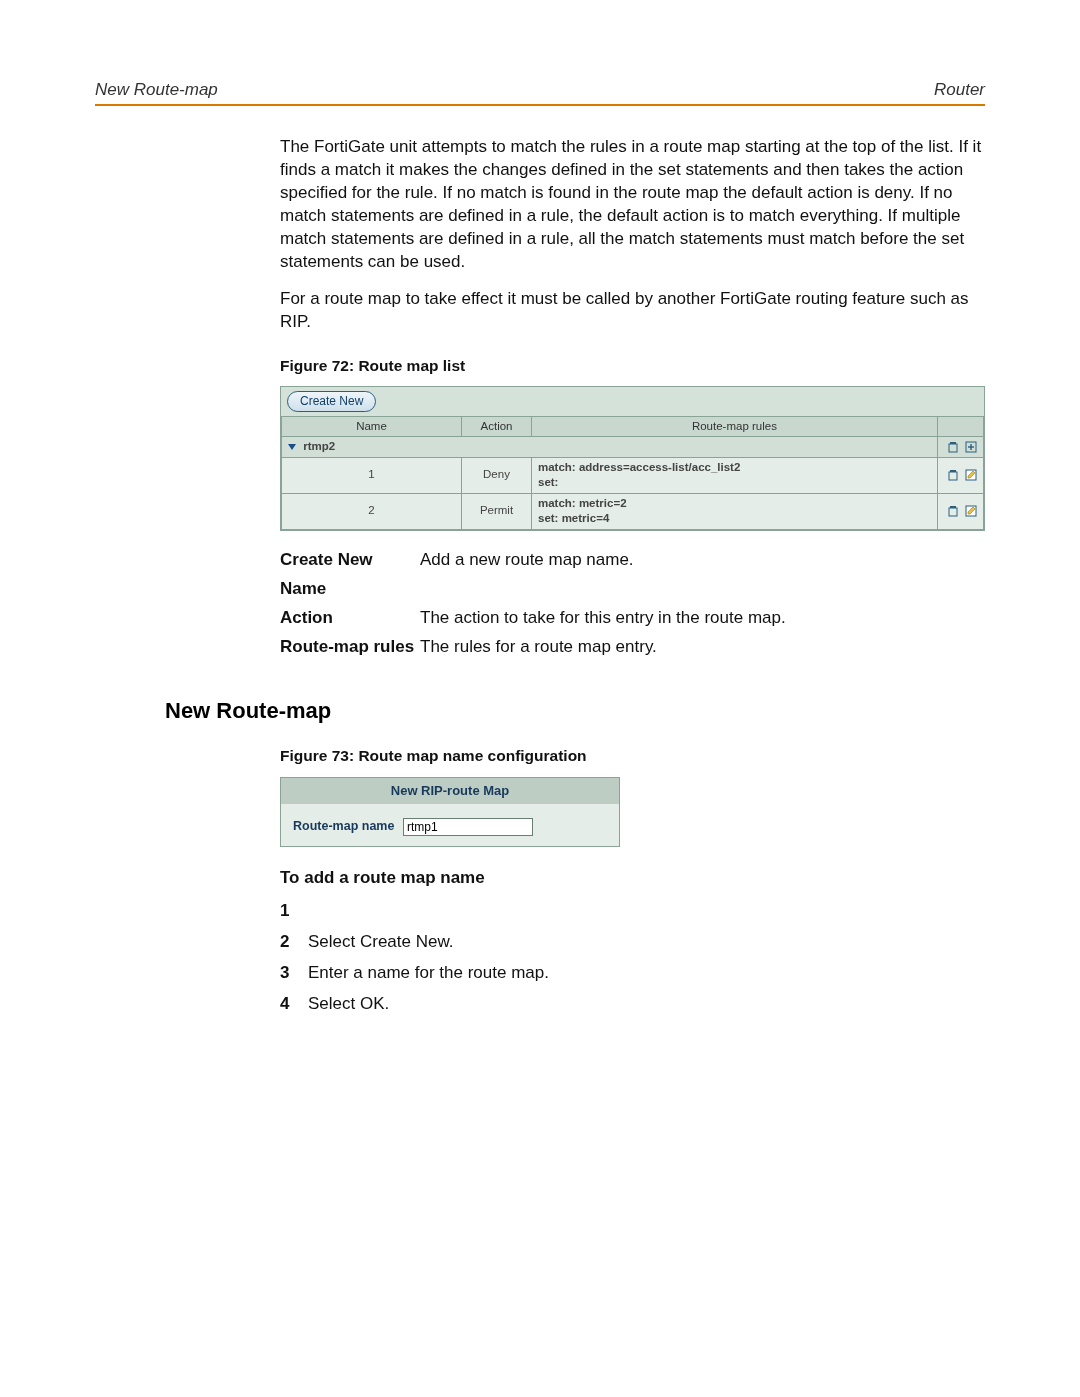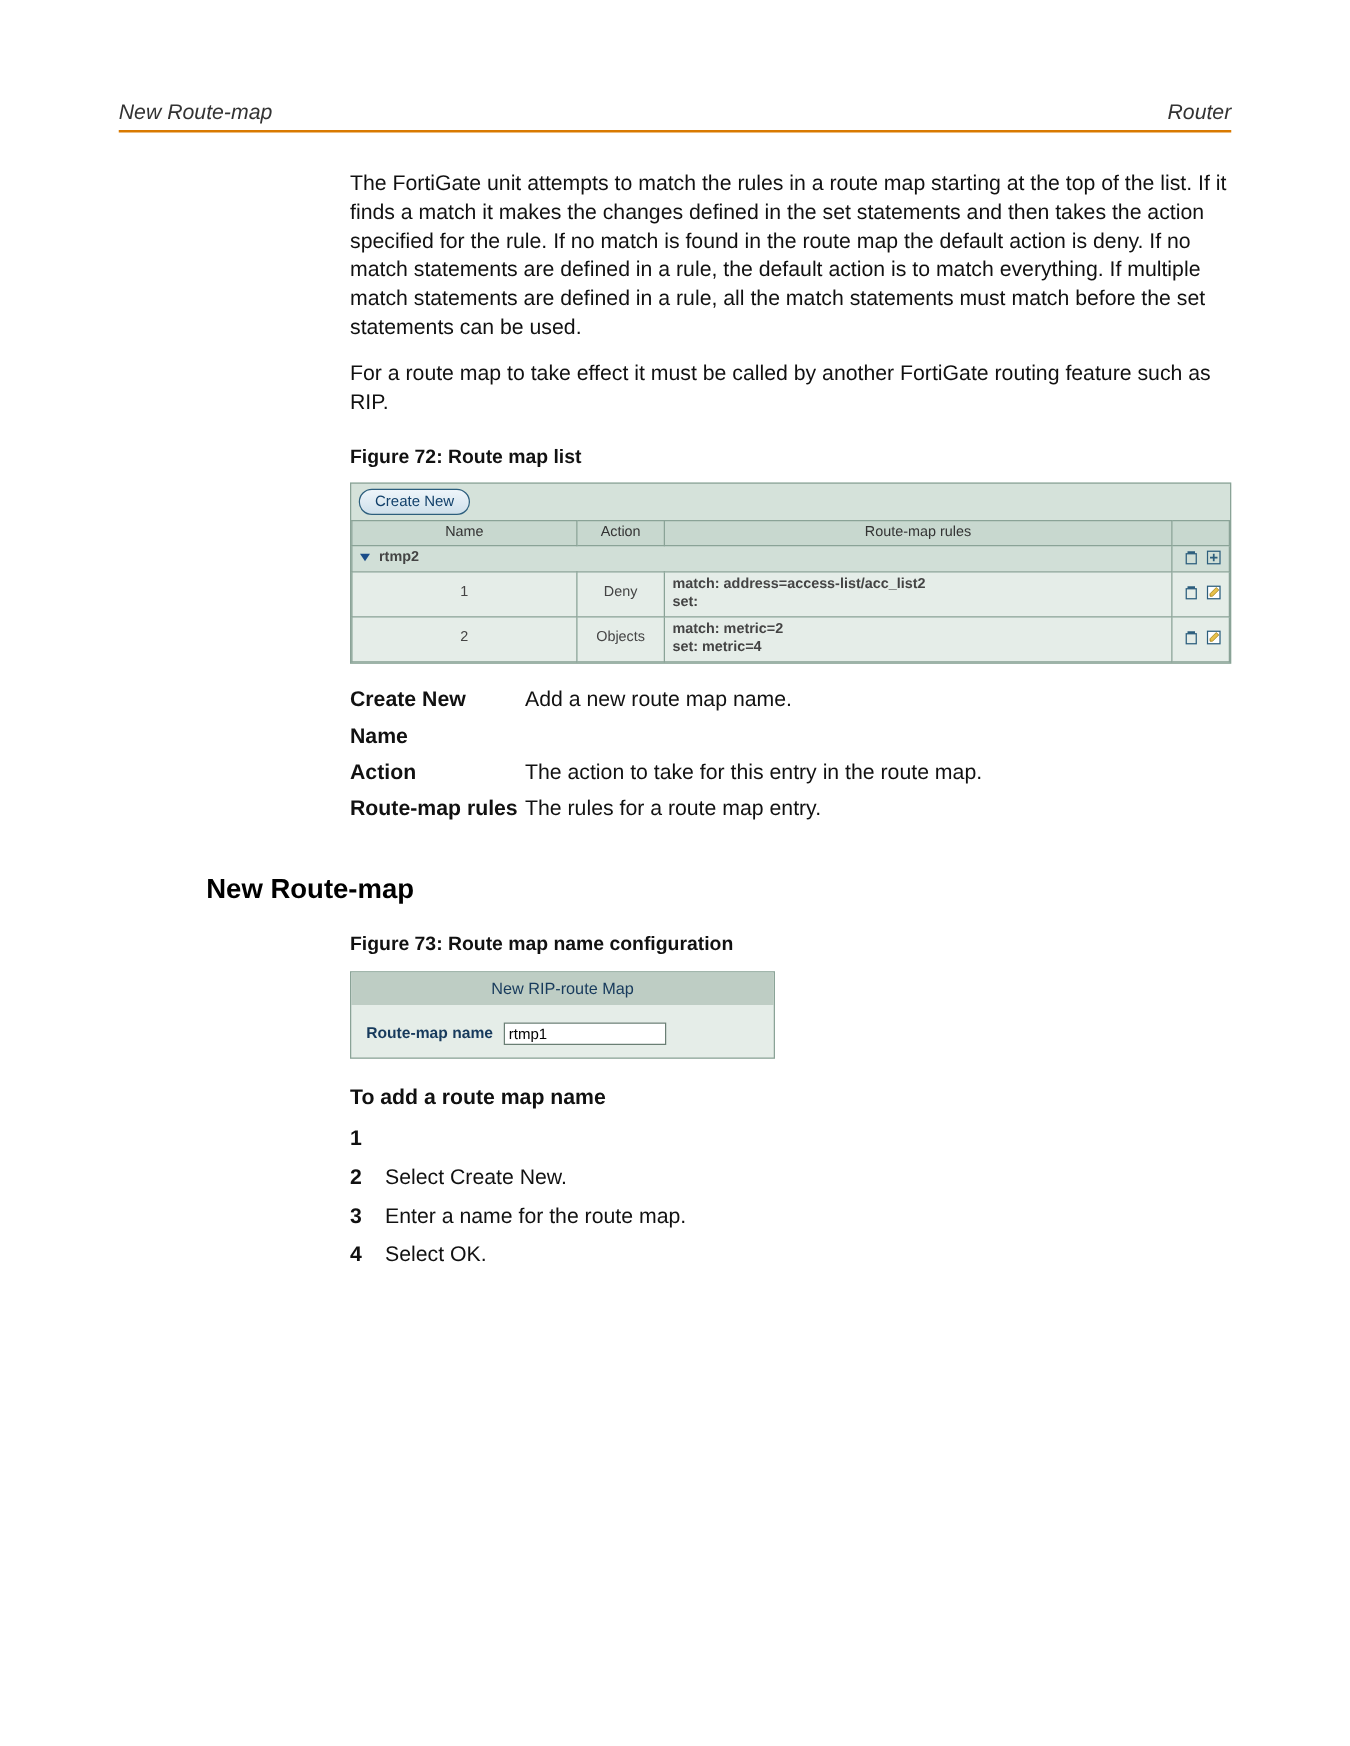--- a/index.html
+++ b/index.html
@@ -104,21 +104,21 @@
   
   .dialog {
     width: 340px;
     border: 1px solid #8aa397;
     background: #e5ede8;
     font-size: 13px;
   }
   .dialog-title {
     background: #becdc4;
     text-align: center;
-    font-weight: normal;
+    font-weight: bold;
     color: #173a5c;
     padding: 4px;
     font-size: 13px;
   }
   .dialog-body {
     padding: 14px 12px 10px 12px;
     display: flex;
     align-items: center;
   }
   .dialog-label { color:#173a5c; font-weight:bold; font-size:12.5px; width:110px; }
@@ -205,21 +205,21 @@
                     <rect x="3" y="1" width="6" height="2" fill="#2c5e7d"></rect>
                   </svg></span>
             <span class="mini-icon"><svg viewBox="0 0 12 12">
                     <rect x="1" y="1" width="10" height="10" fill="#fff" stroke="#2c5e7d"></rect>
                     <path d="M3 9 L3 7 L8 2 L10 4 L5 9 Z" fill="#e7c04a" stroke="#9a7a12" stroke-width="0.6"></path>
                   </svg></span>
           </td>
         </tr>
         <tr>
           <td style="text-align:center">2</td>
-          <td style="text-align:center">Objects</td>
+          <td style="text-align:center">Permit</td>
           <td>
             <span style="font-weight:bold">match: metric=2</span><br>
             <span style="font-weight:bold">set: metric=4</span>
           </td>
           <td class="icon-cell">
             <span class="mini-icon"><svg viewBox="0 0 12 12">
                     <rect x="2" y="3" width="8" height="8" fill="none" stroke="#2c5e7d" stroke-width="1"></rect>
                     <rect x="3" y="1" width="6" height="2" fill="#2c5e7d"></rect>
                   </svg></span>
             <span class="mini-icon"><svg viewBox="0 0 12 12">

